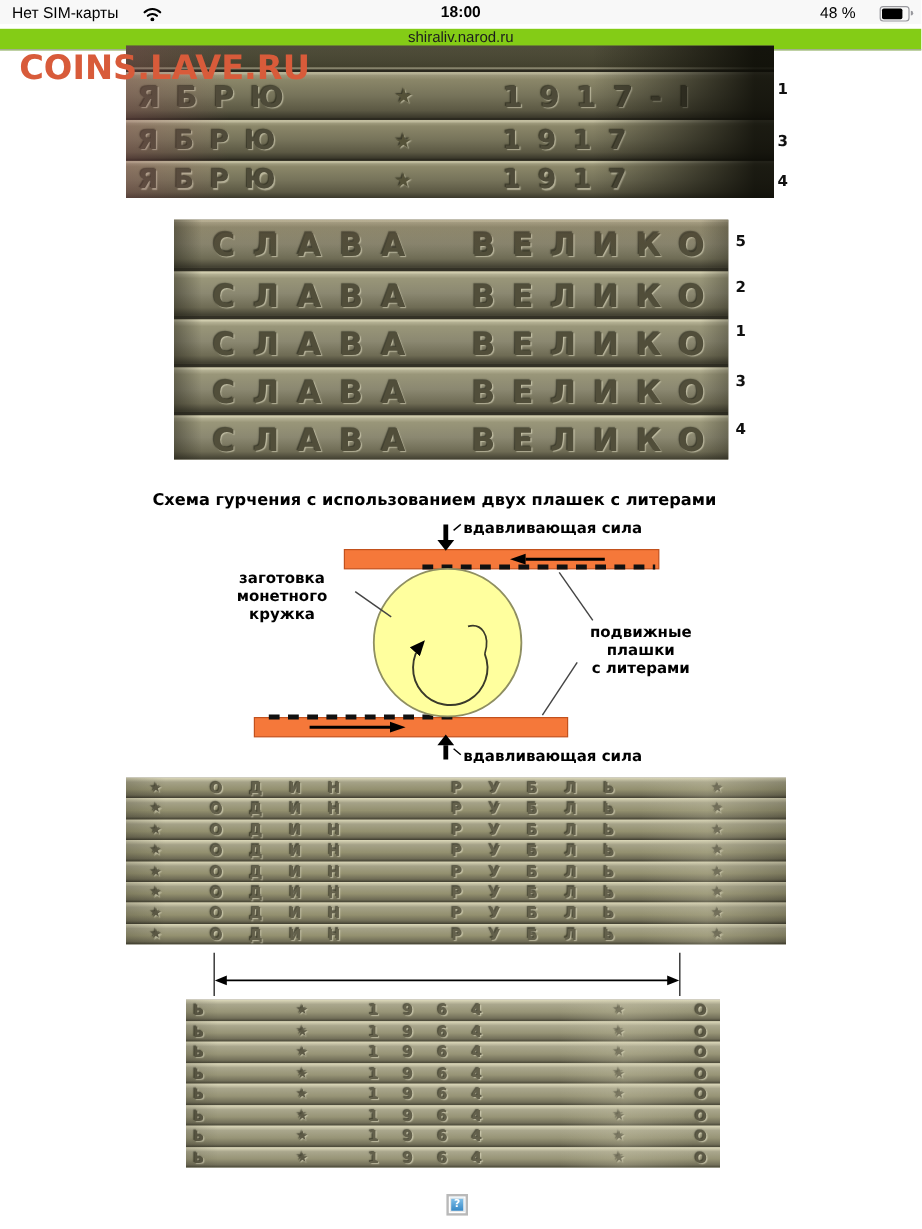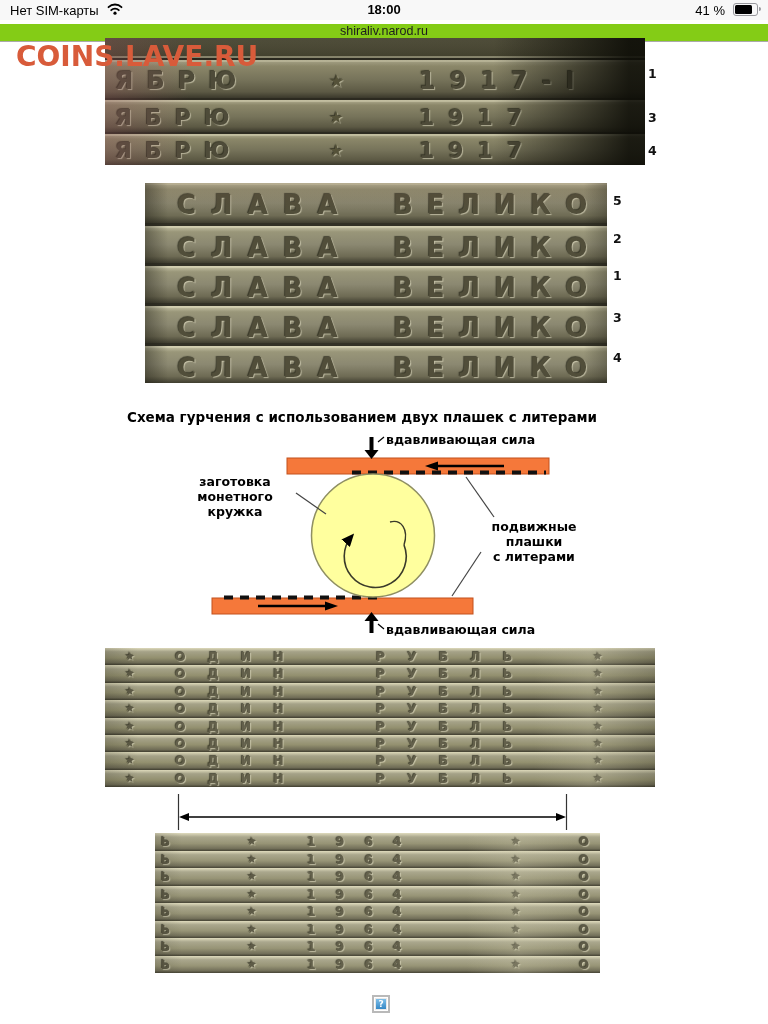--- a/index.html
+++ b/index.html
@@ -4,21 +4,21 @@
 <style>
   html,body{margin:0;padding:0;background:#fff;}
   #screen{position:relative;width:768px;height:1024px;background:#fff;overflow:hidden;
           font-family:"Liberation Sans",sans-serif;-webkit-font-smoothing:antialiased;}
   .abs{position:absolute;}
 
   
   #statusbar{position:absolute;left:0;top:0;width:768px;height:20px;background:#f8f8f8;
              display:flex;align-items:center;justify-content:space-between;padding:0 10px;box-sizing:border-box;
              font-size:13px;color:#000;}
-  #statusbar .grp{display:flex;align-items:flex-start;gap:8px;}
+  #statusbar .grp{display:flex;align-items:flex-end;gap:20px;}
   #clock{position:absolute;left:0;right:0;top:2px;text-align:center;font-weight:bold;font-size:13px;}
   #urlbar{position:absolute;left:0;top:24px;width:768px;height:18px;background:#84cc16;
           text-align:center;font-size:12.5px;color:#1c1c1e;border-bottom:1px solid #aaa;box-sizing:border-box;}
   .batt{position:relative;display:inline-block;width:23px;height:11px;border:1px solid #98989d;border-radius:3px;}
   .batt .lvl{position:absolute;left:1px;top:1px;bottom:1px;width:73%;background:#000;border-radius:1.5px;}
   .batt:after{content:"";position:absolute;right:-4px;top:3px;width:2.5px;height:4px;background:#98989d;
               border-radius:0 2px 2px 0;}
 
   
   #watermark{position:absolute;left:16px;top:40px;z-index:9;font-family:"DejaVu Sans",sans-serif;
@@ -103,21 +103,21 @@
     <div class="grp">
       <span>Нет SIM-карты</span>
       <svg width="16" height="12" viewBox="0 0 16 12">
         <path d="M1.5 4.2 A 9.2 9.2 0 0 1 14.5 4.2" fill="none" stroke="#000" stroke-width="1.8" stroke-linecap="round"></path>
         <path d="M4.2 7.2 A 5.4 5.4 0 0 1 11.8 7.2" fill="none" stroke="#000" stroke-width="1.8" stroke-linecap="round"></path>
         <circle cx="8" cy="10.2" r="1.6" fill="#000"></circle>
       </svg>
     </div>
     <div id="clock">18:00</div>
     <div class="grp">
-      <span>41 %</span>
+      <span>48 %</span>
       <span class="batt">
           <span class="lvl"></span>
         </span>
     </div>
   </div>
 
   <div id="urlbar">
     <span>shiraliv.narod.ru</span>
   </div>
 

